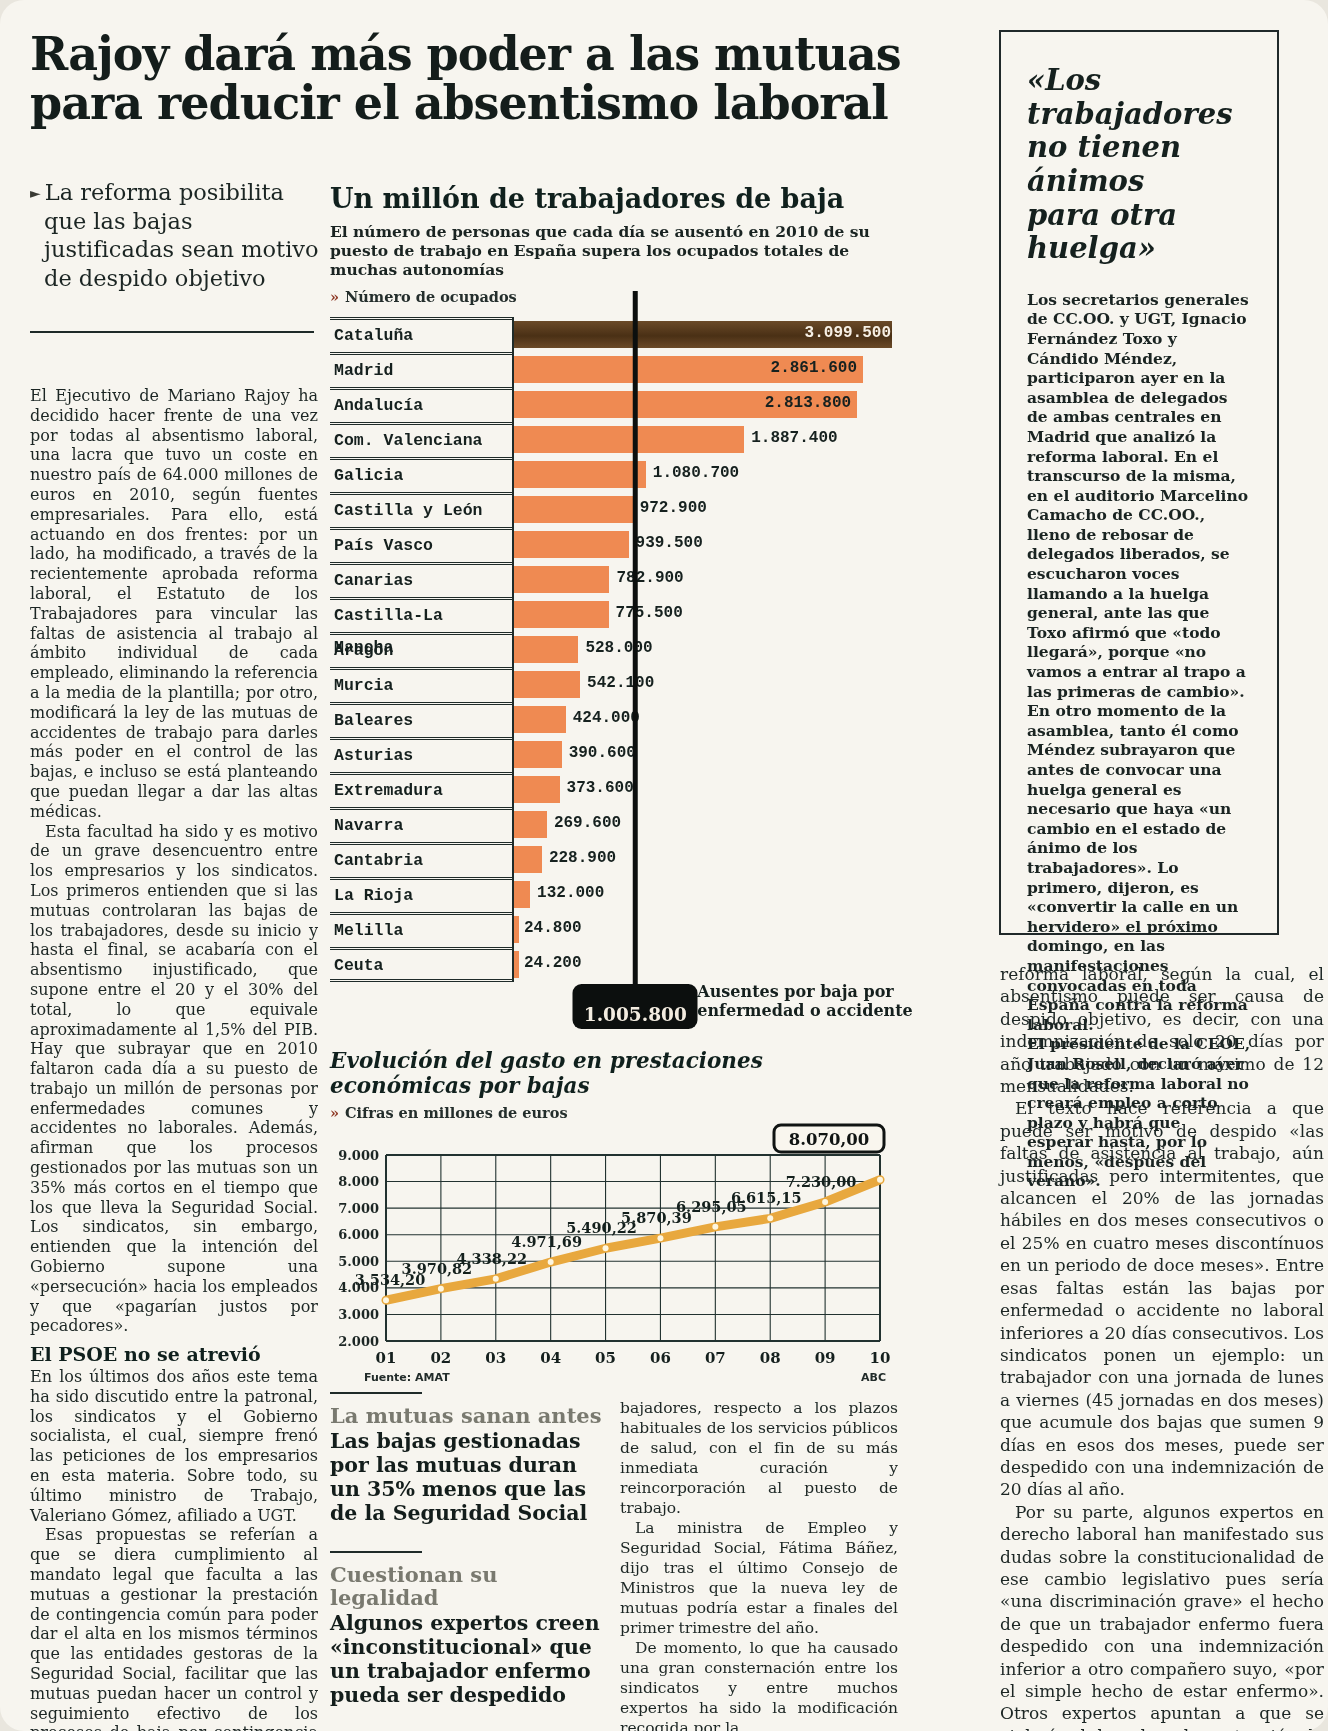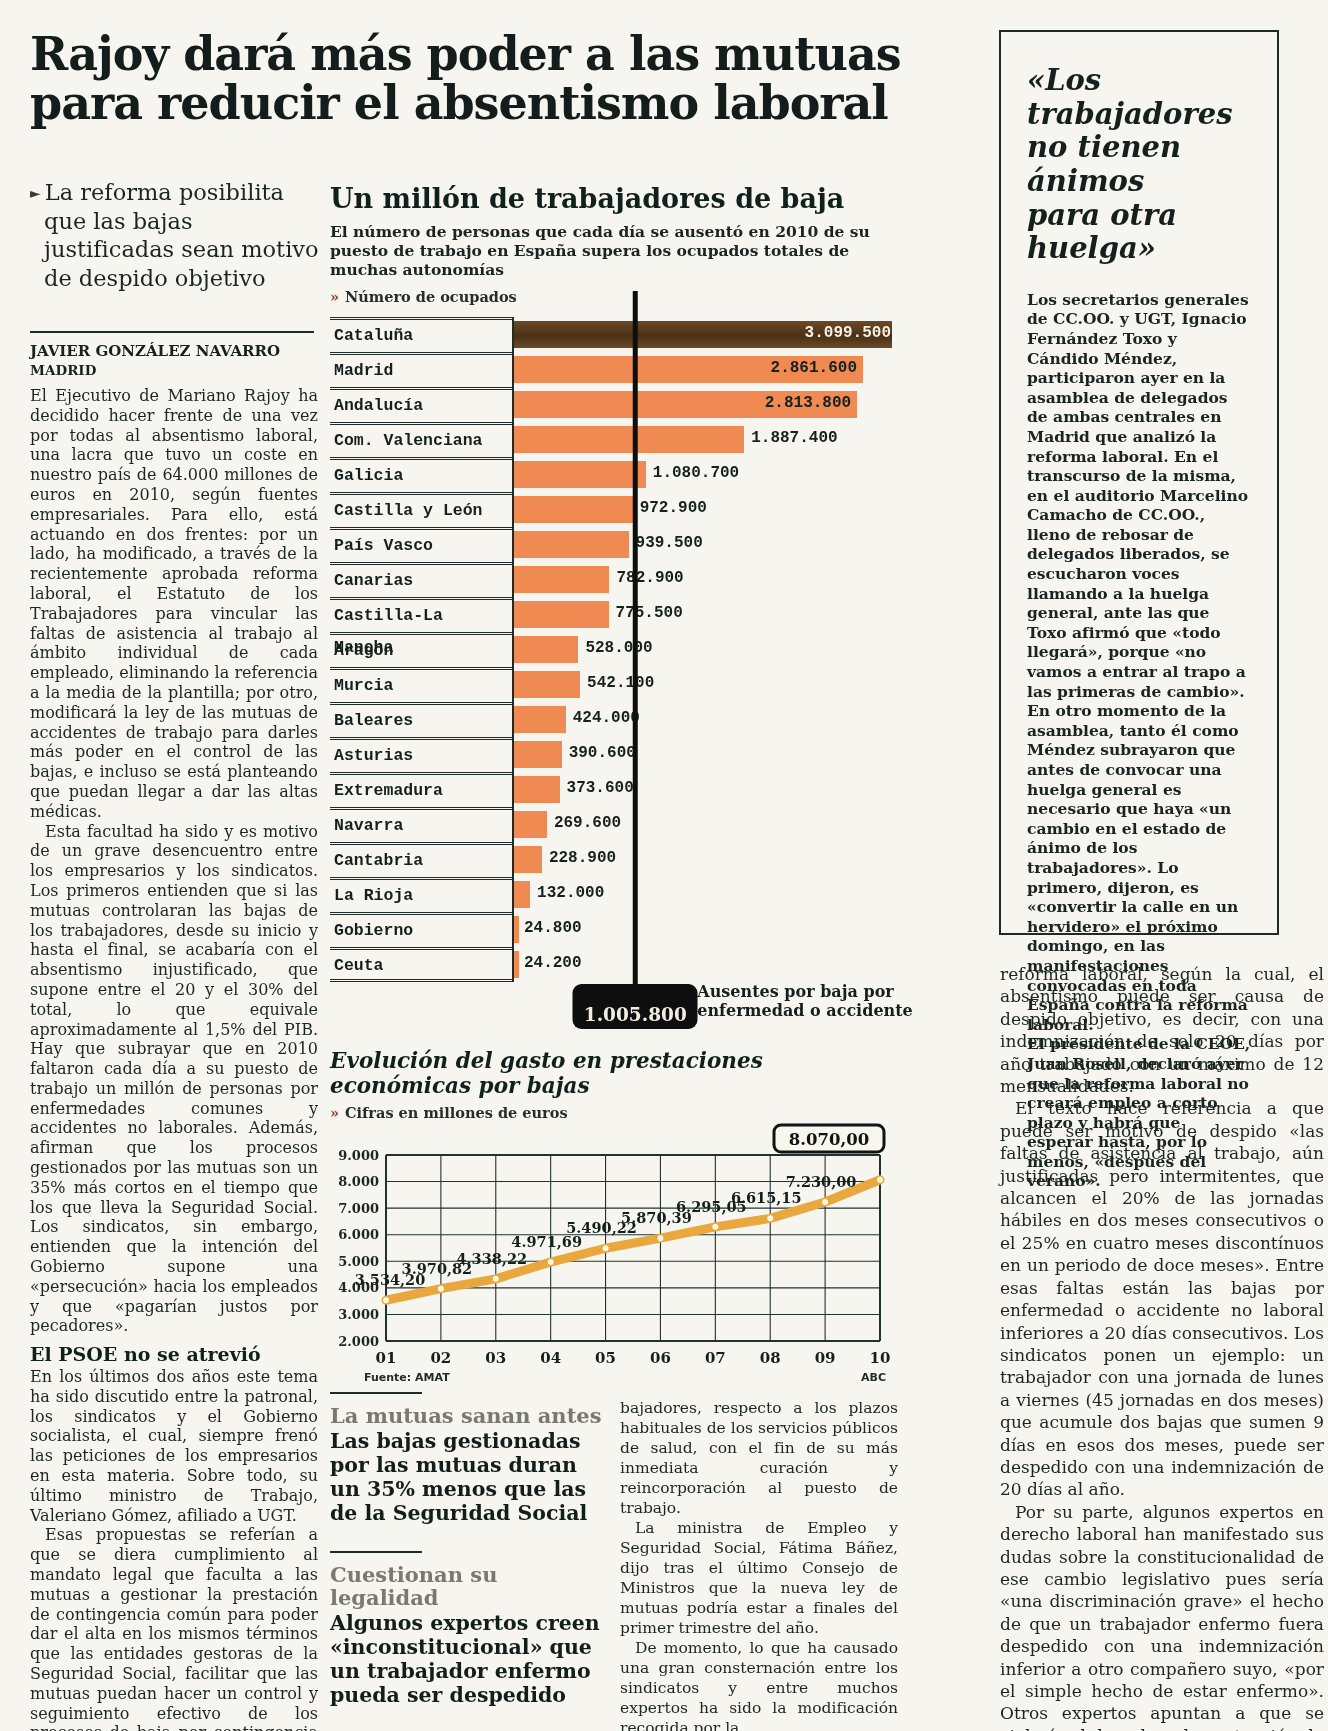--- a/index.html
+++ b/index.html
@@ -1,17 +1,17 @@
 <!DOCTYPE html>
 <html lang="es"><head>
 <meta charset="utf-8">
 <style>
   html,body{margin:0;padding:0;background:#e9e6de;}
   #page{position:relative;width:1328px;height:1731px;background:#f7f5ef;margin:0 auto;
-        font-family:"DejaVu Serif", serif;color:#1e2a28;overflow:hidden;}
+        font-family:"DejaVu Serif", serif;color:#1e2a28;overflow:hidden;border-radius:24px;}
   
   .headline{position:absolute;left:30px;top:30px;width:900px;font-weight:bold;
             font-size:46px;line-height:1.06;letter-spacing:-1px;color:#141d1b;}
   
   .subhead-left{position:absolute;left:30px;top:178px;width:292px;font-size:22.5px;
                 line-height:1.27;color:#1b2523;}
   .subhead-left .bullet{font-size:14px;color:#3a3a34;margin-right:4px;vertical-align:2px;}
   .subhead-left .line{padding-left:14px;}
   .subhead-left .line:first-child{padding-left:0;}
   .rule{position:absolute;left:30px;top:331px;width:284px;border-top:2px solid #1e2a28;}
@@ -82,24 +82,20 @@
     </div>
 
   <div class="subhead-left">
     <div class="line"><span class="bullet">►</span><span>La reforma posibilita</span></div>
     <div class="line">que las bajas</div>
     <div class="line">justificadas sean motivo</div>
     <div class="line">de despido objetivo</div>
   </div>
 
   <div class="rule"></div>
-  <div class="byline">
-    <div>JAVIER GONZÁLEZ NAVARRO</div>
-    <div class="city">MADRID</div>
-  </div>
 
   <div id="col1" class="bodycol">
     <div>
         <p>El Ejecutivo de Mariano Rajoy ha decidido hacer frente de una vez por todas al absentismo laboral, una lacra que tuvo un coste en nuestro país de 64.000 millones de euros en 2010, según fuentes empresariales. Para ello, está actuando en dos frentes: por un lado, ha modificado, a través de la recientemente aprobada reforma laboral, el Estatuto de los Trabajadores para vincular las faltas de asistencia al trabajo al ámbito individual de cada empleado, eliminando la referencia a la media de la plantilla; por otro, modificará la ley de las mutuas de accidentes de trabajo para darles más poder en el control de las bajas, e incluso se está planteando que puedan llegar a dar las altas médicas.</p>
         <p>Esta facultad ha sido y es motivo de un grave desencuentro entre los empresarios y los sindicatos. Los primeros entienden que si las mutuas controlaran las bajas de los trabajadores, desde su inicio y hasta el final, se acabaría con el absentismo injustificado, que supone entre el 20 y el 30% del total, lo que equivale aproximadamente al 1,5% del PIB. Hay que subrayar que en 2010 faltaron cada día a su puesto de trabajo un millón de personas por enfermedades comunes y accidentes no laborales. Además, afirman que los procesos gestionados por las mutuas son un 35% más cortos en el tiempo que los que lleva la Seguridad Social. Los sindicatos, sin embargo, entienden que la intención del Gobierno supone una «persecución» hacia los empleados y que «pagarían justos por pecadores».</p>
       </div>
     <h3>El PSOE no se atrevió</h3>
     <div>
         <p>En los últimos dos años este tema ha sido discutido entre la patronal, los sindicatos y el Gobierno socialista, el cual, siempre frenó las peticiones de los empresarios en esta materia. Sobre todo, su último ministro de Trabajo, Valeriano Gómez, afiliado a UGT.</p>
         <p>Esas propuestas se referían a que se diera cumplimiento al mandato legal que faculta a las mutuas a gestionar la prestación de contingencia común para poder dar el alta en los mismos términos que las entidades gestoras de la Seguridad Social, facilitar que las mutuas puedan hacer un control y seguimiento efectivo de los procesos de baja por contingencia común desde el primer día de la baja y que las mutuas puedan adelantar las pruebas médicas prescritas a los tra-</p>
@@ -229,21 +225,21 @@
             </div>
           </div>
           <div class="bar-row">
             <div class="bar-label">La Rioja</div>
             <div class="bar-area">
               <div class="bar" style="width: 4.25875%;"></div>
               <span class="bar-value" style="left: calc(4.25875% + 7px);">132.000</span>
             </div>
           </div>
           <div class="bar-row">
-            <div class="bar-label">Gobierno</div>
+            <div class="bar-label">Melilla</div>
             <div class="bar-area">
               <div class="bar" style="width: 0.800129%;"></div>
               <span class="bar-value" style="left: calc(0.800129% + 7px);">24.800</span>
             </div>
           </div>
           <div class="bar-row">
             <div class="bar-label">Ceuta</div>
             <div class="bar-area">
               <div class="bar" style="width: 0.780771%;"></div>
               <span class="bar-value" style="left: calc(0.780771% + 7px);">24.200</span>

